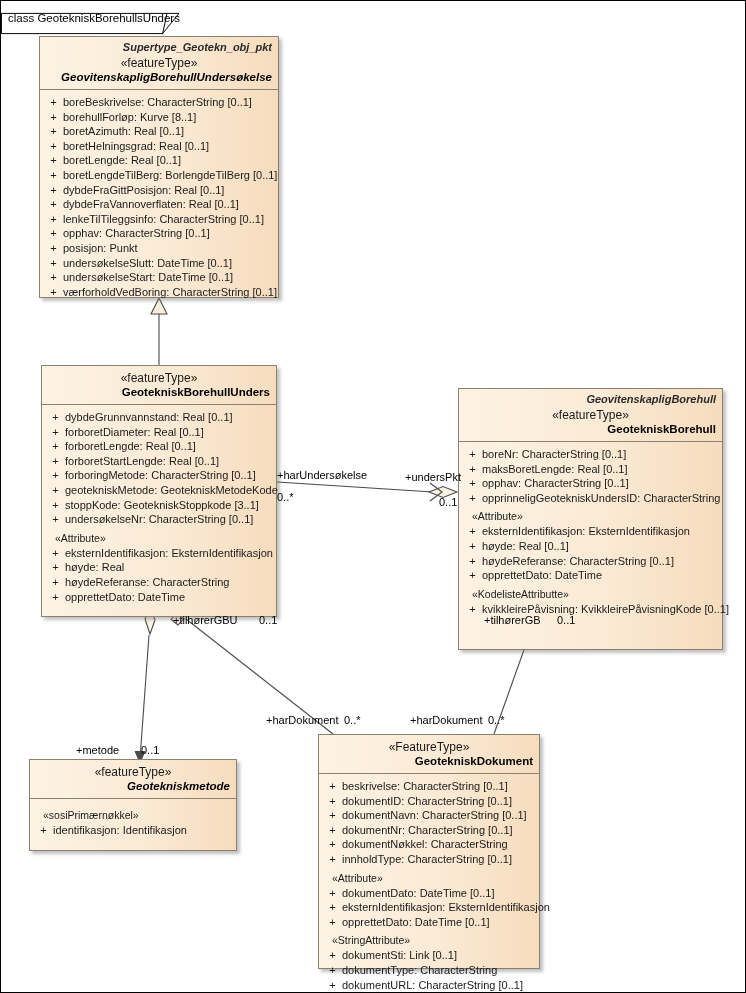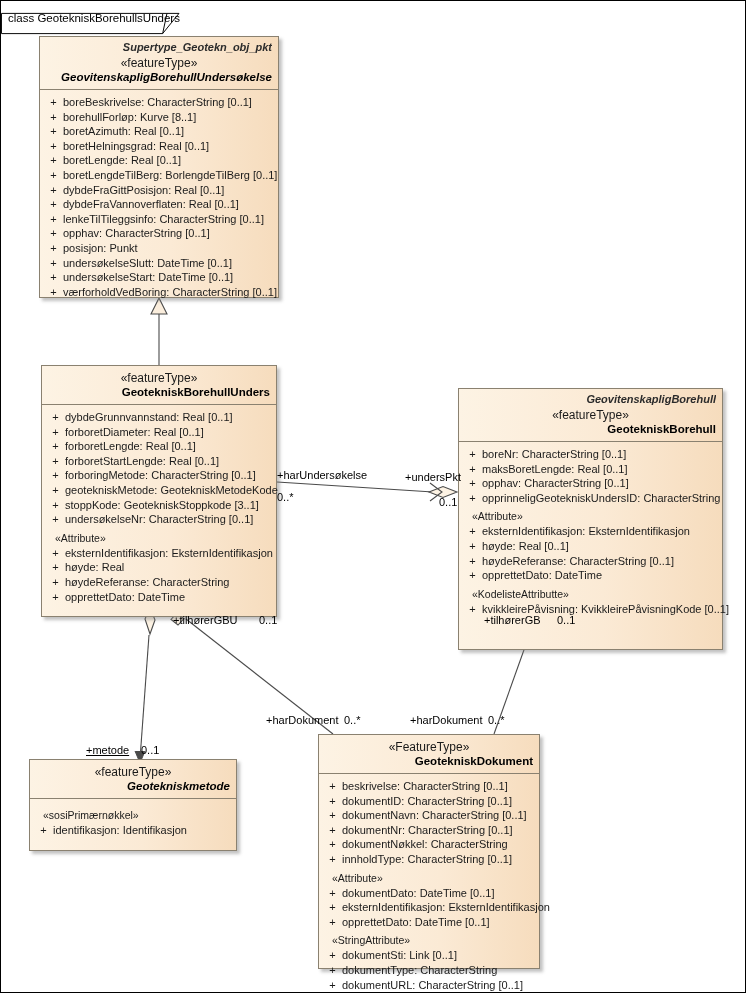--- a/index.html
+++ b/index.html
@@ -168,21 +168,21 @@
   <span class="lbl" style="left:172px;top:613px;">+tilhørerGBU</span>
   <span class="lbl" style="left:258px;top:613px;">0..1</span>
   <span class="lbl" style="left:265px;top:713px;">+harDokument</span>
   <span class="lbl" style="left:343px;top:713px;">0..*</span>
 
   <span class="lbl" style="left:483px;top:613px;">+tilhørerGB</span>
   <span class="lbl" style="left:556px;top:613px;">0..1</span>
   <span class="lbl" style="left:409px;top:713px;">+harDokument</span>
   <span class="lbl" style="left:487px;top:713px;">0..*</span>
 
-  <span class="lbl" style="left:85px;top:743px;text-decoration:underline;">+metode</span>
+  <span class="lbl" style="left:75px;top:743px;">+metode</span>
   <span class="lbl" style="left:140px;top:743px;">0..1</span>
 
   <div class="uml-box" style="left:38px;top:35px;width:240px;height:262px;">
     <div class="uml-head">
       <div class="pkg-note">Supertype_Geotekn_obj_pkt</div>
       <div class="stereo">«featureType»</div>
       <div class="cname italic">GeovitenskapligBorehullUndersøkelse</div>
     </div>
     <div class="uml-sep"></div>
     <div class="uml-body">

